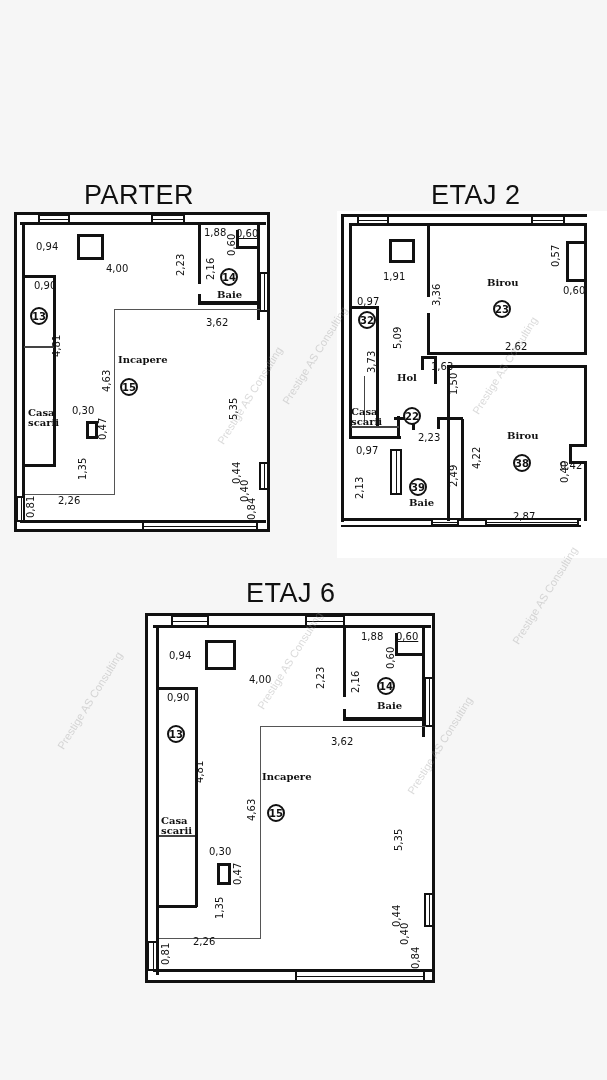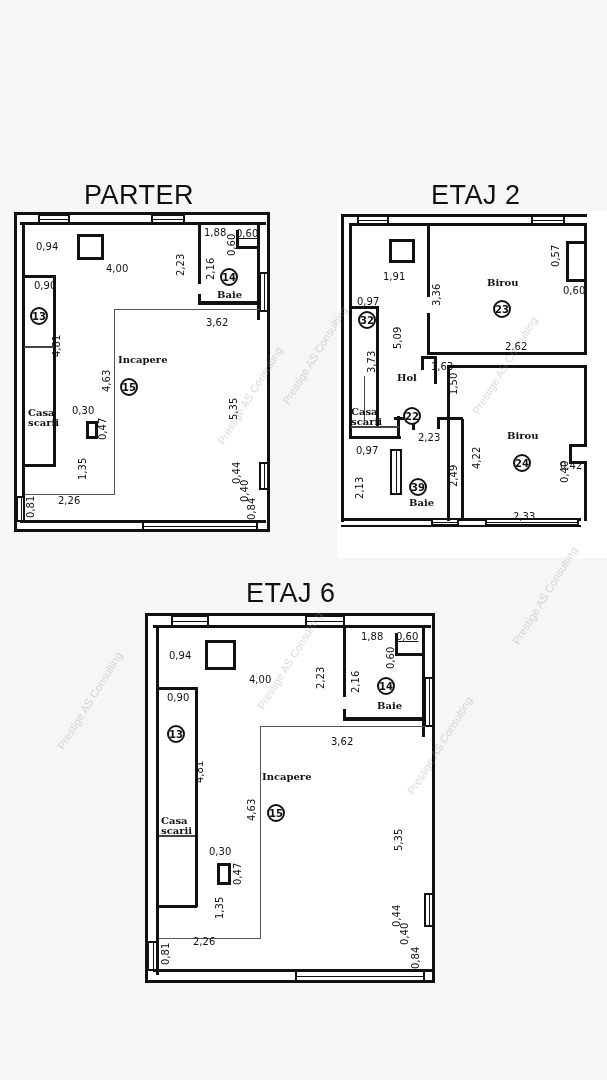--- a/index.html
+++ b/index.html
@@ -141,42 +141,42 @@
 
   <div class="box" style="left:52px;top:28px;width:26px;height:24px;"></div>
 
   <div class="num" style="left:21px;top:100px;">32</div>
   <div class="lbl" style="left:14px;top:196px;"><span>Casa</span><br><span>scarii</span></div>
   <div class="lbl" style="left:60px;top:162px;">Hol</div>
   <div class="num" style="left:66px;top:176px;margin-top:20px;">22</div>
   <div class="lbl" style="left:150px;top:67px;">Birou</div>
   <div class="num" style="left:156px;top:89px;">23</div>
   <div class="lbl" style="left:170px;top:220px;">Birou</div>
-  <div class="num" style="left:176px;top:243px;">24</div>
+  <div class="num" style="left:176px;top:243px;">38</div>
   <div class="num" style="left:72px;top:267px;">39</div>
   <div class="lbl" style="left:72px;top:287px;">Baie</div>
 
   <div class="dim" style="left:46px;top:61px;">1,91</div>
   <div class="dim v" style="left:95px;top:95px;">3,36</div>
   <div class="dim v" style="left:214px;top:56px;">0,57</div>
   <div class="dim" style="left:226px;top:75px;">0,60</div>
   <div class="dim" style="left:20px;top:86px;">0,97</div>
   <div class="dim v" style="left:56px;top:138px;">5,09</div>
   <div class="dim v" style="left:30px;top:162px;">3,73</div>
   <div class="dim" style="left:168px;top:131px;">2.62</div>
   <div class="dim" style="left:94px;top:151px;">1,63</div>
   <div class="dim v" style="left:112px;top:184px;">1,50</div>
   <div class="dim" style="left:81px;top:222px;">2,23</div>
   <div class="dim" style="left:19px;top:235px;">0,97</div>
   <div class="dim v" style="left:135px;top:258px;">4,22</div>
   <div class="dim" style="left:223px;top:250px;">0,42</div>
   <div class="dim v" style="left:223px;top:272px;">0,40</div>
   <div class="dim v" style="left:18px;top:288px;">2,13</div>
   <div class="dim v" style="left:112px;top:276px;">2,49</div>
-  <div class="dim" style="left:176px;top:301px;">2,33</div>
+  <div class="dim" style="left:176px;top:301px;">2,87</div>
 </div>
 
 <div class="title" style="left:246px;top:578px;">ETAJ 6</div>
 
 <div class="plan" style="left:145px;top:613px;width:290px;height:370px;">
   <div class="wall" style="left:0;top:0;width:290px;height:3px;"></div>
   <div class="wall" style="left:8px;top:12px;width:278px;height:3px;"></div>
   <div class="wall" style="left:0;top:0;width:3px;height:370px;"></div>
   <div class="wall" style="left:11px;top:12px;width:3px;height:350px;"></div>
   <div class="wall" style="left:287px;top:0;width:3px;height:370px;"></div>

